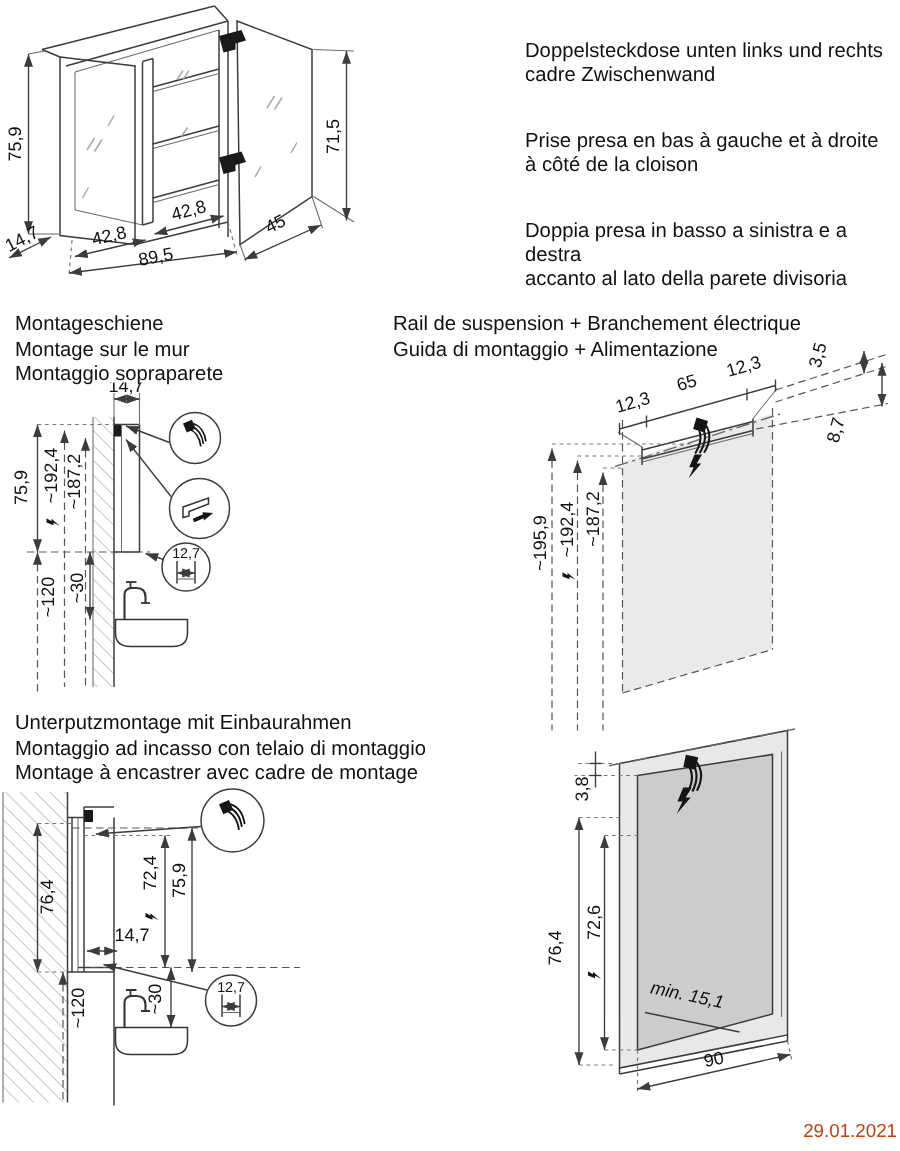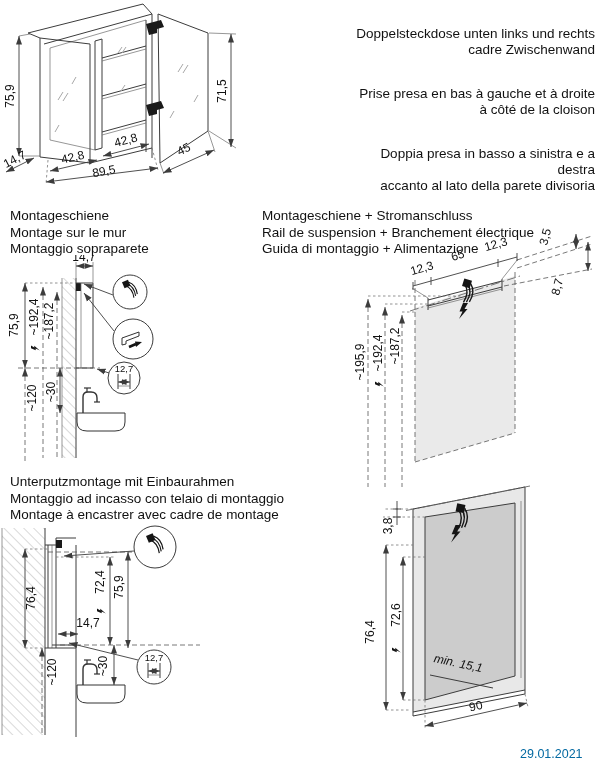--- a/index.html
+++ b/index.html
@@ -1,22 +1,22 @@
 <!DOCTYPE html>
 <html><head>
 <meta charset="utf-8">
 <style>
   html,body{margin:0;padding:0;background:#ffffff;}
   #page{position:relative;width:600px;height:767px;background:#fff;overflow:hidden;
         font-family:"Liberation Sans", sans-serif;color:#111;}
   .abs{position:absolute;}
   .note{font-size:13.5px;line-height:16px;}
-  .note p{margin:0 0 28px 0;text-align:right;}
+  .note p{margin:0 0 28px 0;}
   .sec-title{font-size:13.5px;line-height:16.5px;}
-  .date{font-size:12.5px;color:#0369a1;text-align:left;}
+  .date{font-size:12.5px;color:#c2410c;text-align:right;}
   svg text{font-family:"Liberation Sans", sans-serif;font-size:12px;fill:#111;}
   svg text.small{font-size:9.5px;}
   .ln{stroke:#3c3c3c;stroke-width:1;fill:none;}
   .thin{stroke:#6a6a6a;stroke-width:0.7;fill:none;}
   .dim{stroke:#3c3c3c;stroke-width:0.9;fill:none;}
   .dash{stroke:#555;stroke-width:0.8;fill:none;stroke-dasharray:5,3;}
   .dashf{stroke:#777;stroke-width:0.8;fill:none;stroke-dasharray:2.5,2.5;}
   .dashdot{stroke:#666;stroke-width:0.9;fill:none;stroke-dasharray:9,3,2,3;}
   .spark{stroke:#a8a8a8;stroke-width:1;fill:none;}
 </style>
@@ -147,21 +147,20 @@
       <span>Doppia presa in basso a sinistra e a destra</span><br><span>accanto al lato della parete divisoria</span>
     </p>
   </div>
 
   <div class="abs sec-title" style="left:10px;top:208px">
     <div>Montageschiene</div>
     <div>Montage sur le mur</div>
     <div>Montaggio sopraparete</div>
   </div>
   <div class="abs sec-title" style="left:262px;top:208px">
-    <div>Montageschiene + Stromanschluss</div>
     <div>Rail de suspension + Branchement électrique</div>
     <div>Guida di montaggio + Alimentazione</div>
   </div>
 
   <svg class="abs" style="left:0;top:255px" width="215" height="215" viewBox="0 0 215 215">
     <g>
       <rect x="62" y="23" width="14" height="180" fill="url(#hatch)"></rect>
       <line class="thin" x1="62" y1="23" x2="62" y2="203"></line>
       <line class="ln" x1="76" y1="23" x2="76" y2="203" stroke-width="1.2"></line>
     </g>

